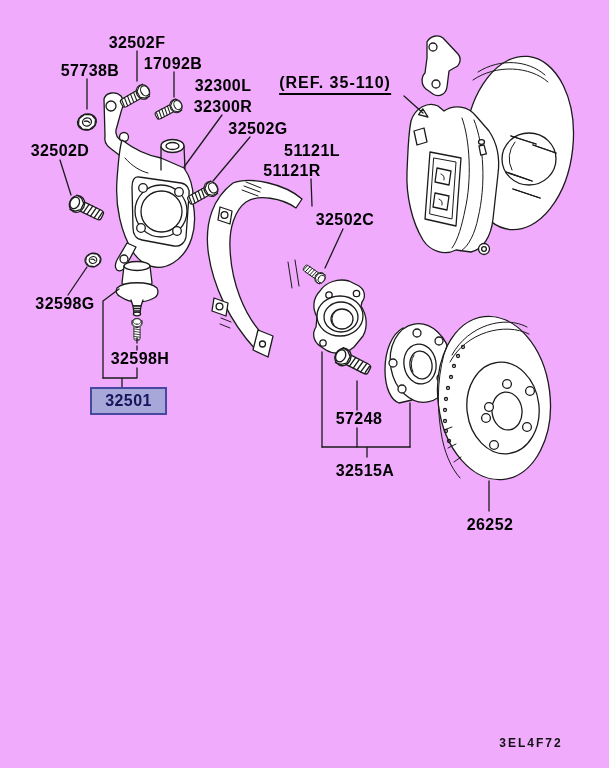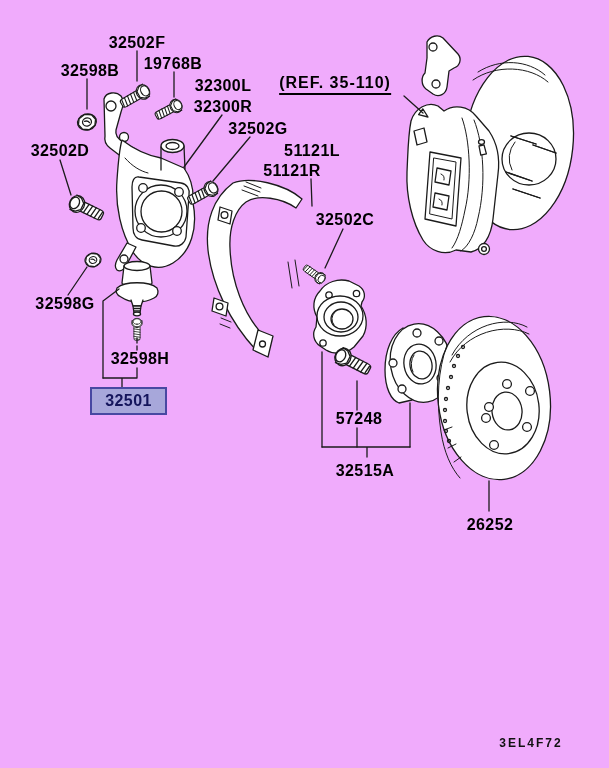--- a/index.html
+++ b/index.html
@@ -238,22 +238,22 @@
       <path d="M322,352 L322,447"></path>
       <path d="M357,381 L357,410 M357,428 L357,447"></path>
       <path d="M410,403 L410,447"></path>
       <path d="M322,447 L410,447 M367,447 L367,457"></path>
     </g>
     <path d="M489,481 L489,511"></path>
   </g>
 </svg>
 
 <div class="lbl" style="left:137px;top:43px">32502F</div>
-<div class="lbl" style="left:90px;top:71px">32598B</div>
-<div class="lbl" style="left:173px;top:64px">19768B</div>
+<div class="lbl" style="left:90px;top:71px">57738B</div>
+<div class="lbl" style="left:173px;top:64px">17092B</div>
 <div class="lbl" style="left:223px;top:86px">32300L</div>
 <div class="lbl ref" style="left:335px;top:85px">(REF. 35-110)</div>
 <div class="lbl" style="left:223px;top:107px">32300R</div>
 <div class="lbl" style="left:258px;top:129px">32502G</div>
 <div class="lbl" style="left:312px;top:151px">51121L</div>
 <div class="lbl" style="left:292px;top:171px">51121R</div>
 <div class="lbl" style="left:60px;top:151px">32502D</div>
 <div class="lbl" style="left:345px;top:220px">32502C</div>
 <div class="lbl" style="left:65px;top:304px">32598G</div>
 <div class="lbl" style="left:140px;top:359px">32598H</div>

